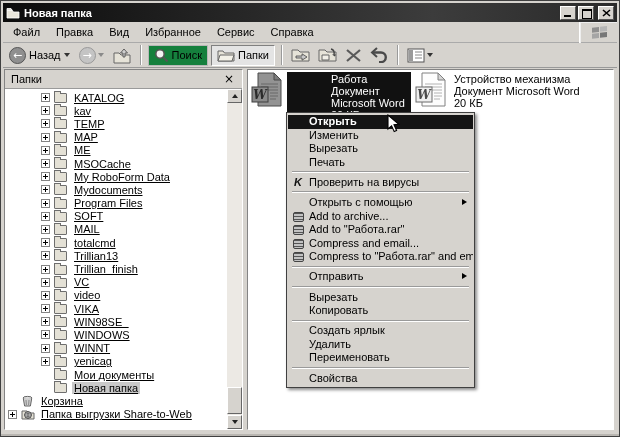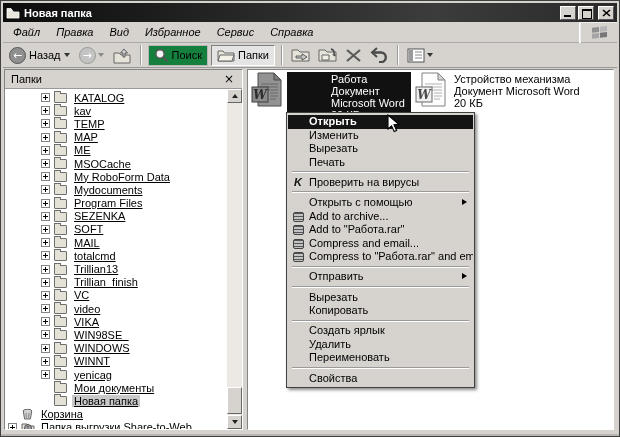--- a/index.html
+++ b/index.html
@@ -109,21 +109,21 @@
     <span class="tb-ctl min"></span>
     <span class="tb-ctl max"></span>
     <span class="tb-ctl close">
       <svg width="9" height="8" viewBox="0 0 9 8">
           <path d="M1 1 L8 7 M8 1 L1 7" stroke="#000" stroke-width="1.6"></path>
         </svg>
     </span>
   </div>
 
   <div class="menubar">
-    <span style="display:inline-flex;font-style:italic;">
+    <span style="display:inline-flex;">
         <span class="mitem">Файл</span>
         <span class="mitem">Правка</span>
         <span class="mitem">Вид</span>
         <span class="mitem">Избранное</span>
         <span class="mitem">Сервис</span>
         <span class="mitem">Справка</span>
       </span>
     <span class="logo-box">
       <svg width="20" height="17" viewBox="0 0 20 17">
         <g transform="skewY(-6)">
@@ -276,28 +276,20 @@
           </span>
           <span class="tlabel">Mydocuments</span>
         </div>
         <div class="trow">
           <span class="tindent" style="width: 36px;"></span>
           <span class="plus"></span>
           <span class="ticon">
             <span class="gfolder"></span>
           </span>
           <span class="tlabel">Program Files</span>
-        </div>
-        <div class="trow">
-          <span class="tindent" style="width: 36px;"></span>
-          <span class="plus"></span>
-          <span class="ticon">
-            <span class="gfolder"></span>
-          </span>
-          <span class="tlabel">SEZENKA</span>
         </div>
         <div class="trow">
           <span class="tindent" style="width: 36px;"></span>
           <span class="plus"></span>
           <span class="ticon">
             <span class="gfolder"></span>
           </span>
           <span class="tlabel">SOFT</span>
         </div>
         <div class="trow">

